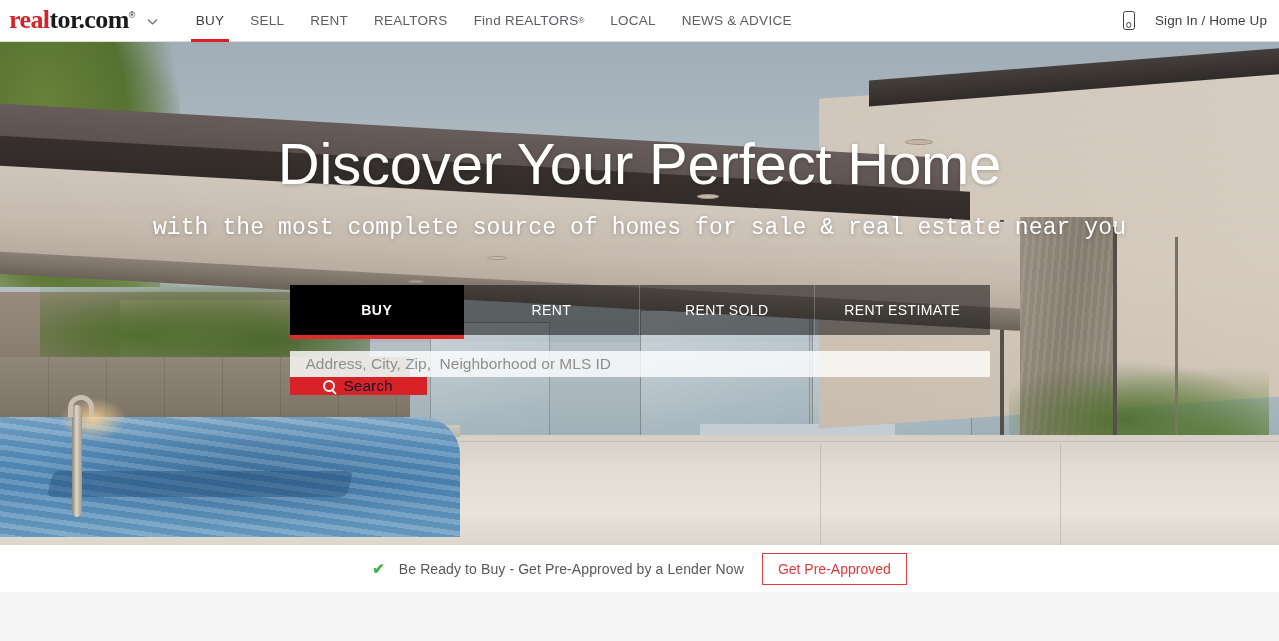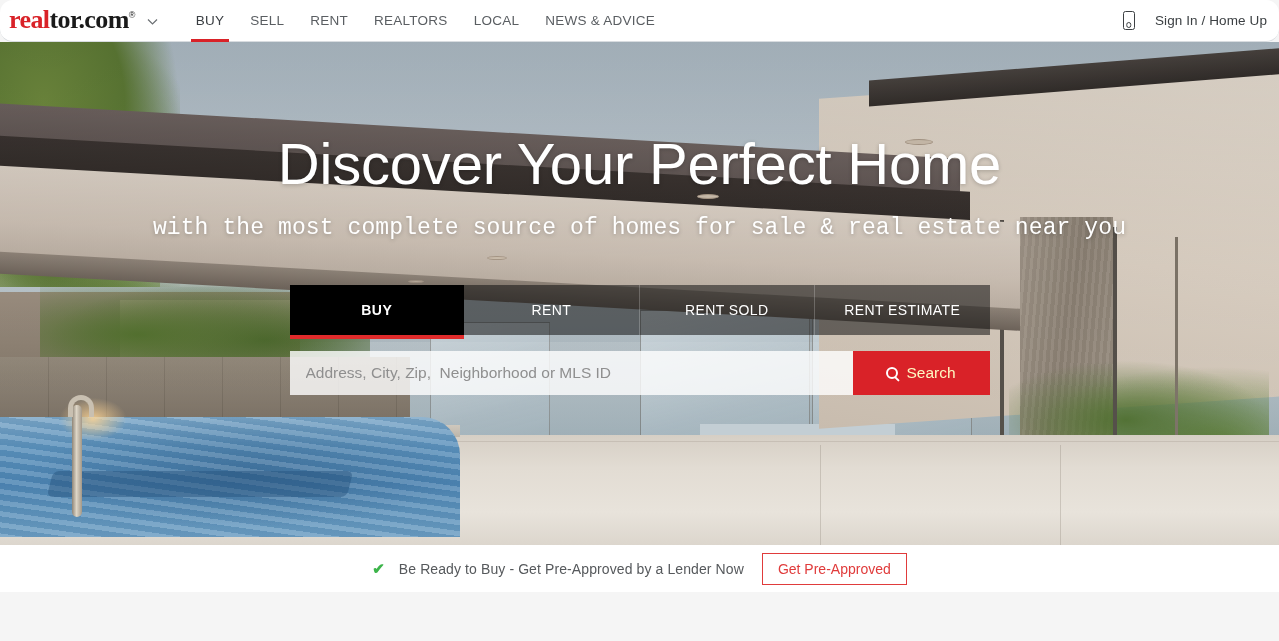--- a/index.html
+++ b/index.html
@@ -14,21 +14,20 @@
 
   
   .header {
     position: relative;
     height: 42px;
     background: #ffffff;
     display: flex;
     align-items: center;
     border-bottom: 1px solid #d8dce0;
     z-index: 30;
-    border-radius: 13px;
   }
   .logo-wrap {
     display: flex;
     align-items: center;
     padding-left: 9px;
     height: 42px;
   }
   .logo {
     font-family: "Liberation Serif", serif;
     font-size: 26px;
@@ -453,39 +452,40 @@
     position: absolute;
     left: 0; right: 0; bottom: -4px;
     height: 4px;
     background: #e02b2b;
   }
 
   .search-row {
     display: flex;
     height: 44px;
     margin-top: 16px;
+    flex-direction: column;
   }
   .search-field {
     flex: 1;
     background: rgba(255,255,255,.80);
     display: flex;
     align-items: center;
     padding: 0 16px;
     border: none;
     outline: none;
     font-size: 15.5px;
     color: #8a8a8a;
     font-family: "Liberation Sans", sans-serif;
   }
   .search-field::placeholder { color: #8f8f8f; opacity: 1; }
   .search-btn {
     width: 137px;
     background: #d92228;
     border: none;
-    color: #fef9c3;
+    color: #0f172a;
     font-size: 15.5px;
     display: flex;
     align-items: center;
     justify-content: center;
     gap: 8px;
     cursor: pointer;
     font-family: "Liberation Sans", sans-serif;
   }
   .mag {
     width: 12px; height: 12px;
@@ -556,20 +556,24 @@
         <span>BUY</span>
       </div>
     <div class="nav-item">
         <span>SELL</span>
       </div>
     <div class="nav-item">
         <span>RENT</span>
       </div>
     <div class="nav-item">
         <span>REALTORS</span>
+      </div>
+    <div class="nav-item">
+        <span>Find REALTORS</span>
+        <span class="sup">®</span>
       </div>
     <div class="nav-item">
         <span>LOCAL</span>
       </div>
     <div class="nav-item">
         <span>NEWS &amp; ADVICE</span>
       </div>
   </nav>
 
   <div class="header-right">

